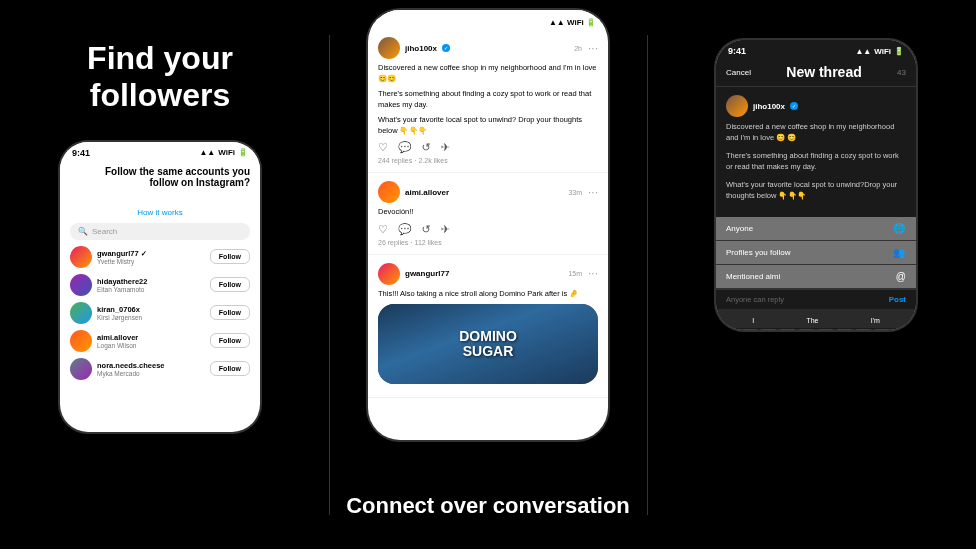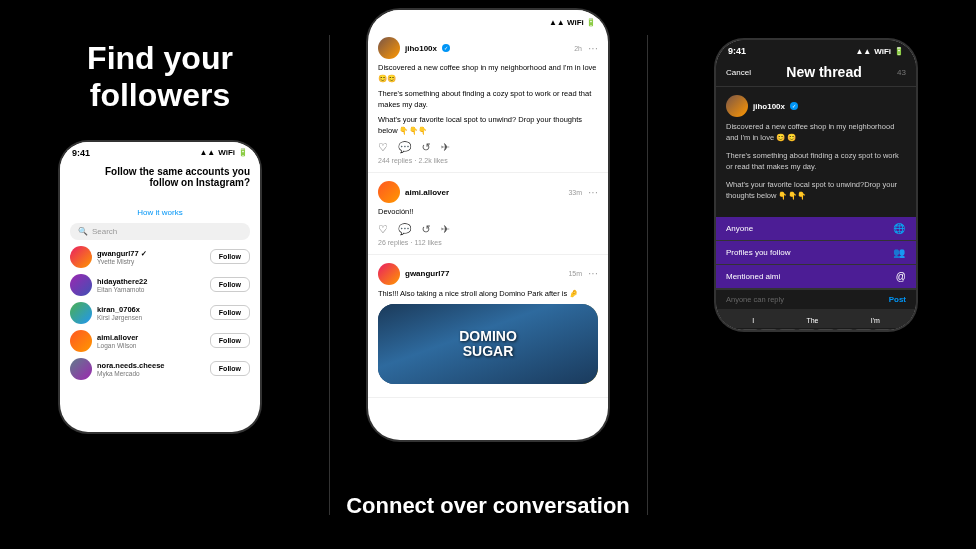--- a/index.html
+++ b/index.html
@@ -398,21 +398,21 @@
     }
 
     .compose-text {
       font-size: 7.5px;
       color: #ccc;
       line-height: 1.4;
       margin-bottom: 8px;
     }
 
     .audience-options {
-      background: #4c1d95;
+      background: #737373;
     }
 
     .audience-option {
       display: flex;
       align-items: center;
       justify-content: space-between;
       padding: 6px 10px;
       border-bottom: 1px solid #333;
     }
 

